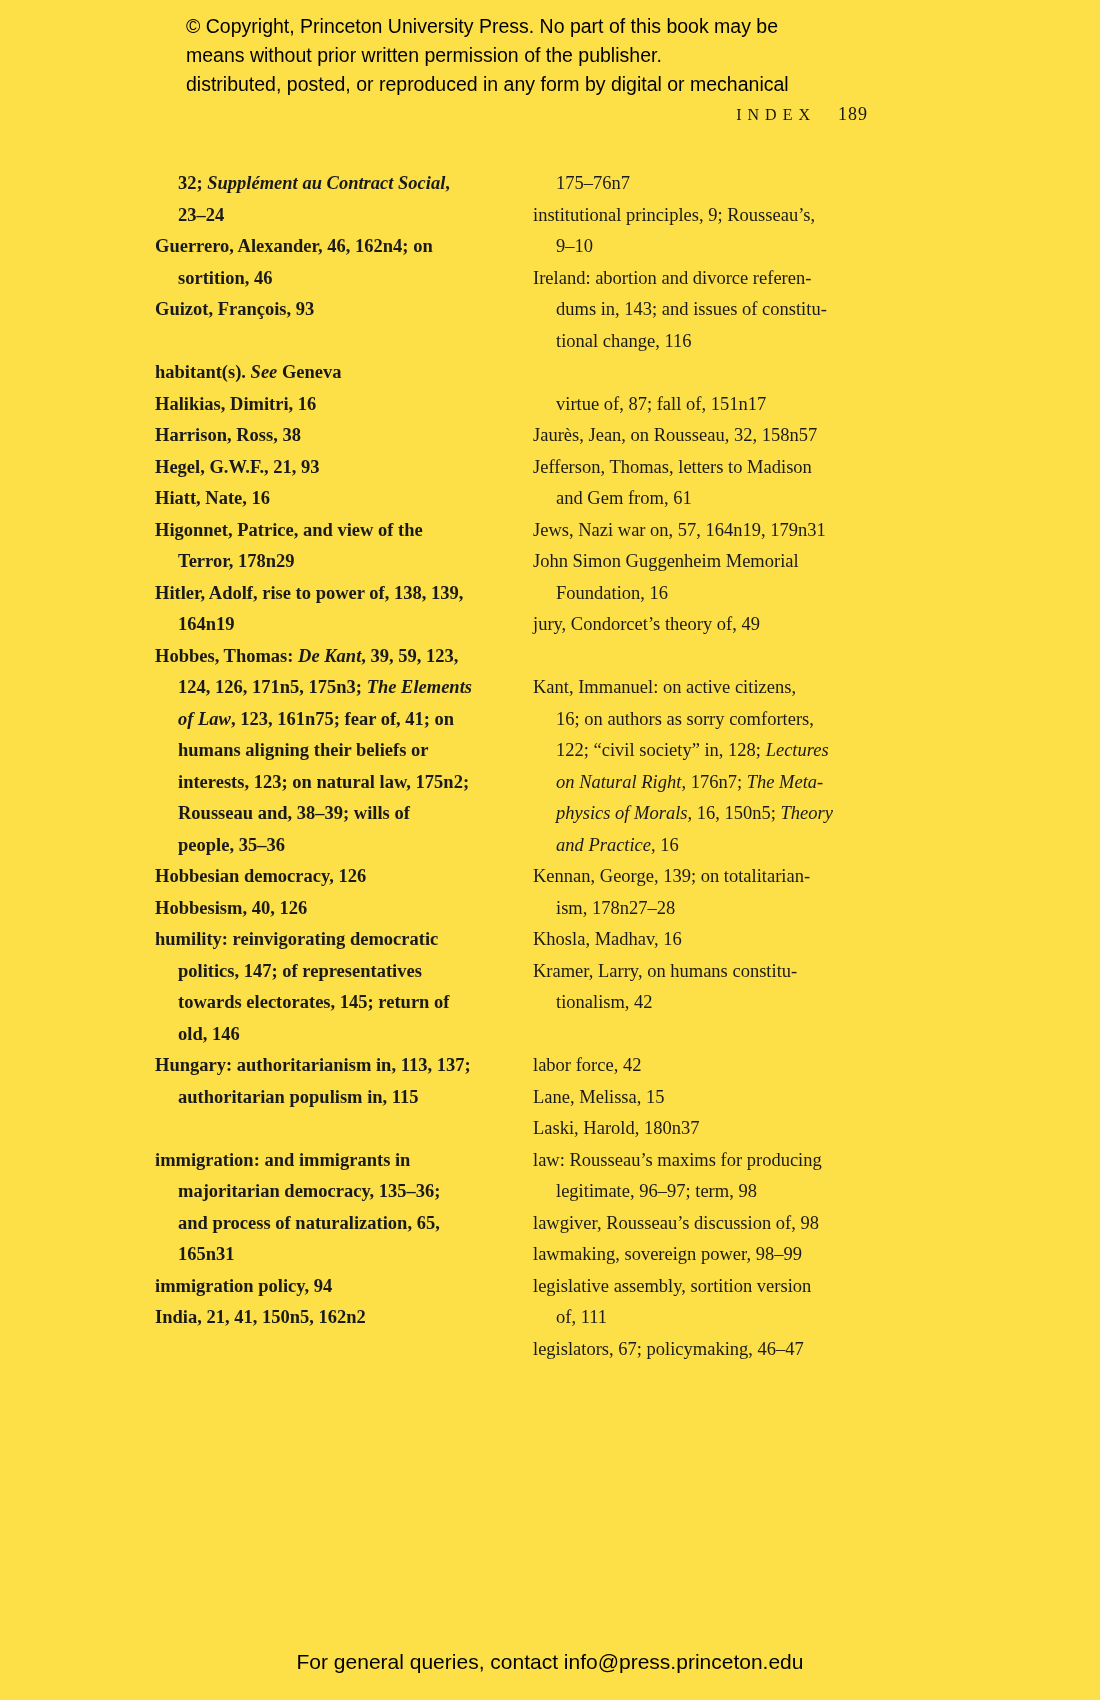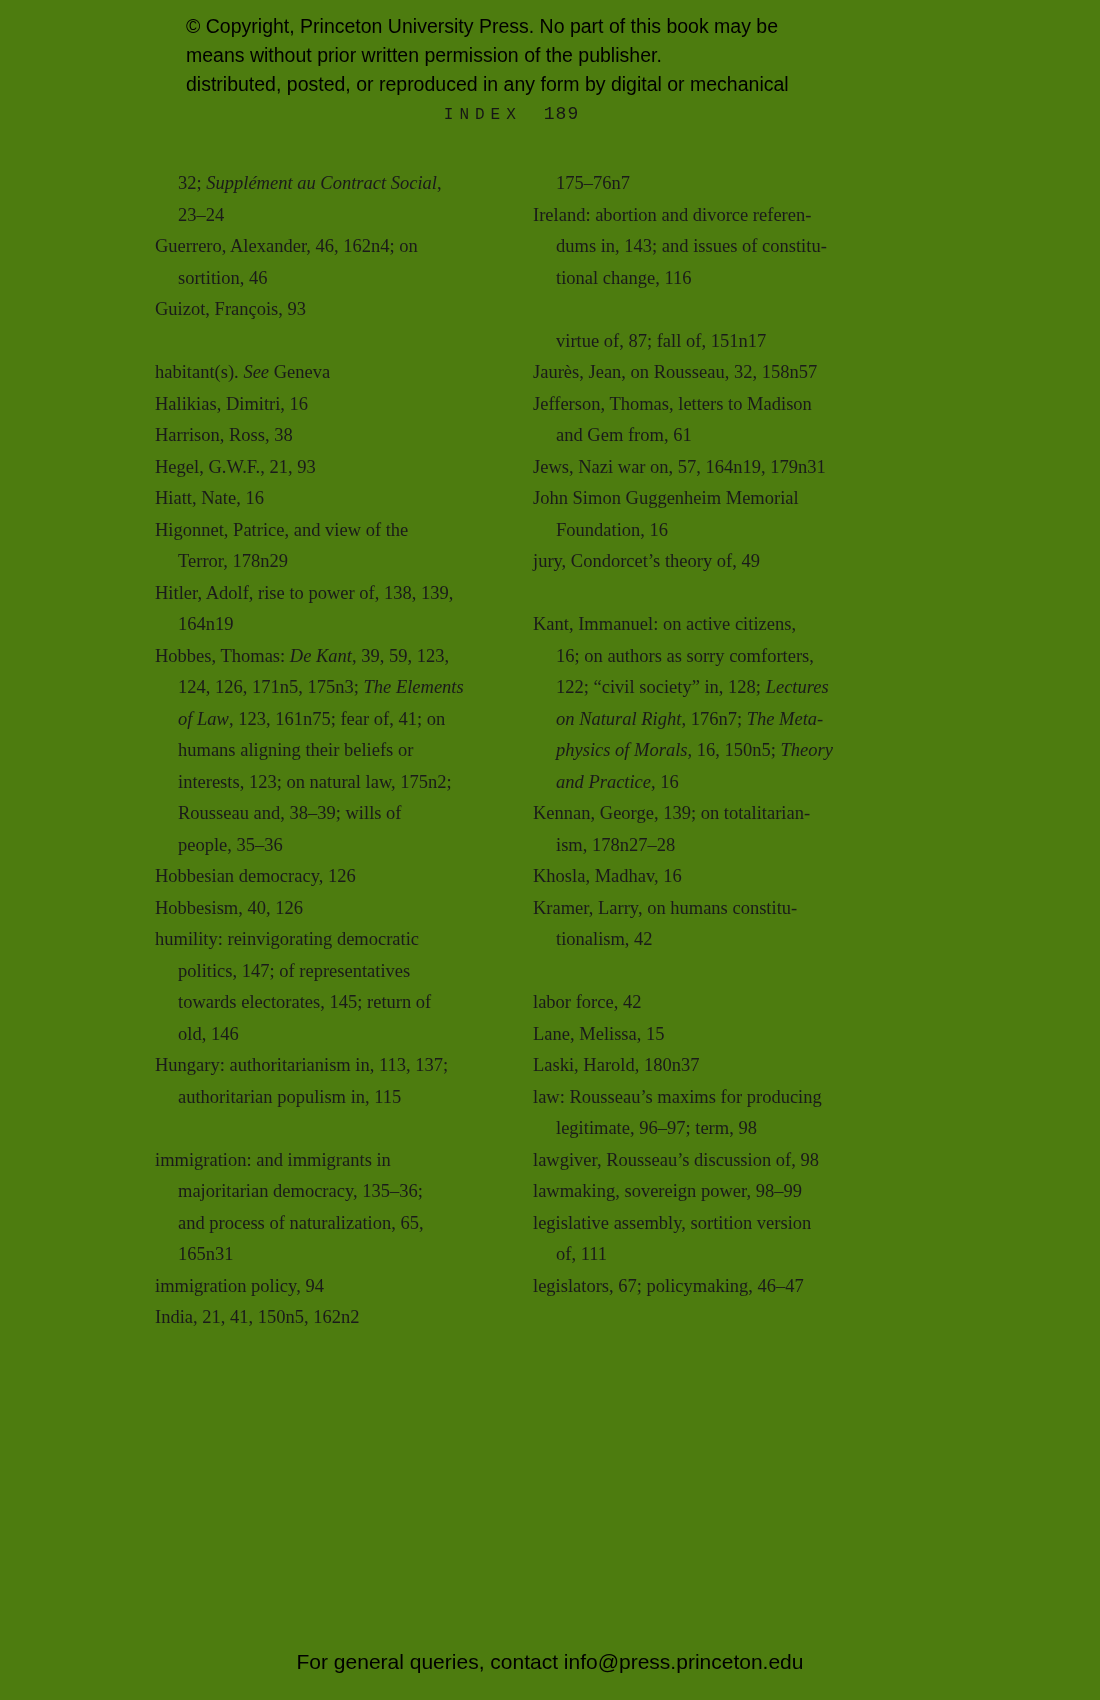--- a/index.html
+++ b/index.html
@@ -4,60 +4,59 @@
 <style>
   html, body { margin: 0; padding: 0; }
   body {
     background: #ffffff;
     font-family: "Liberation Serif", serif;
   }
   .page {
     position: relative;
     width: 1100px;
     height: 1700px;
-    background: #4d7c0f;
+    background: #fde047;
     overflow: hidden;
   }
   .copyright {
     position: absolute;
     left: 186px;
     top: 12px;
     width: 760px;
     font-family: "Liberation Sans", sans-serif;
     font-size: 19.5px;
     line-height: 29px;
     color: #000000;
   }
   .page-header {
     position: absolute;
     left: 155px;
     top: 104px;
     width: 713px;
-    text-align: center;
+    text-align: right;
     color: #161616;
-    font-family: Liberation Mono, monospace;
   }
   .header-title {
     font-size: 16px;
     letter-spacing: 6px;
   }
   .pagenum {
     font-size: 18px;
     margin-left: 22px;
     letter-spacing: 1px;
   }
   .column {
     position: absolute;
     top: 168px;
     width: 370px;
     font-size: 18.5px;
     line-height: 31.5px;
     color: #1a1a1a;
   }
-  .col-left  { left: 155px; }
+  .col-left  { left: 155px; font-weight: bold; }
   .col-right { left: 533px; }
   .entry { padding-left: 23px; }
   .entry .line { white-space: nowrap; }
   .entry .line.first { margin-left: -23px; }
   .entry.continuation .line.first { margin-left: 0; }
   .it { font-style: italic; }
   .group-gap { height: 31.5px; }
   .footer {
     position: absolute;
     left: 0;
@@ -157,20 +156,24 @@
       </div>
       <div class="entry">
         <div class="line first"><span>India, 21, 41, 150n5, 162n2</span></div>
       </div>
     </div>
   <div class="column col-right">
       <div class="entry">
         <div class="line"><span>175–76n7</span></div>
       </div>
       <div class="entry">
+        <div class="line first"><span>institutional principles, 9; Rousseau’s,</span></div>
+        <div class="line"><span>9–10</span></div>
+      </div>
+      <div class="entry">
         <div class="line first"><span>Ireland: abortion and divorce referen-</span></div>
         <div class="line"><span>dums in, 143; and issues of constitu-</span></div>
         <div class="line"><span>tional change, 116</span></div>
       </div>
       <div class="group-gap"></div>
       <div class="entry">
         <div class="line"><span>virtue of, 87; fall of, 151n17</span></div>
       </div>
       <div class="entry">
         <div class="line first"><span>Jaurès, Jean, on Rousseau, 32, 158n57</span></div>

